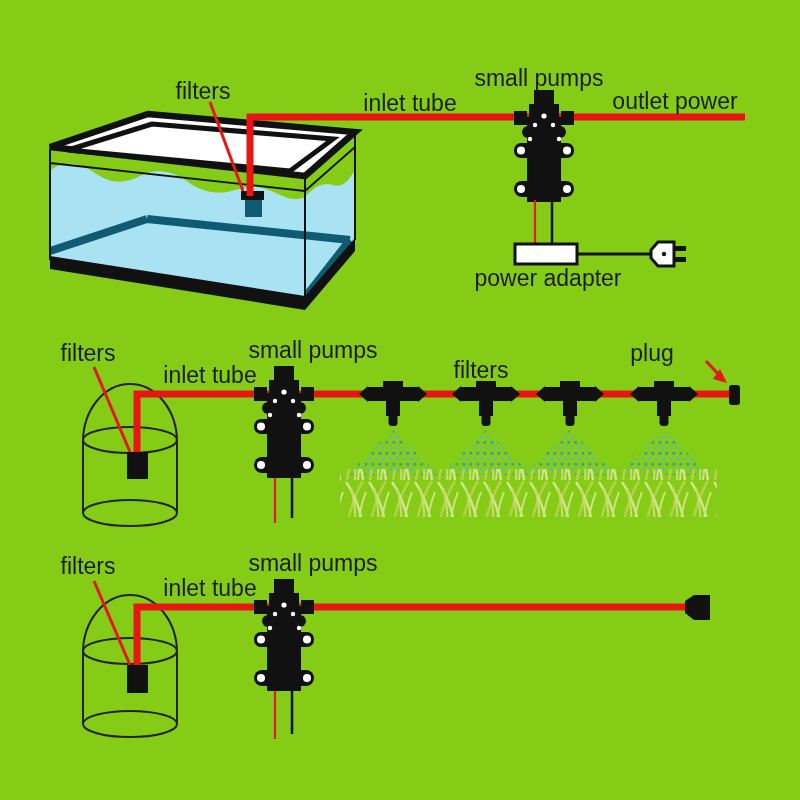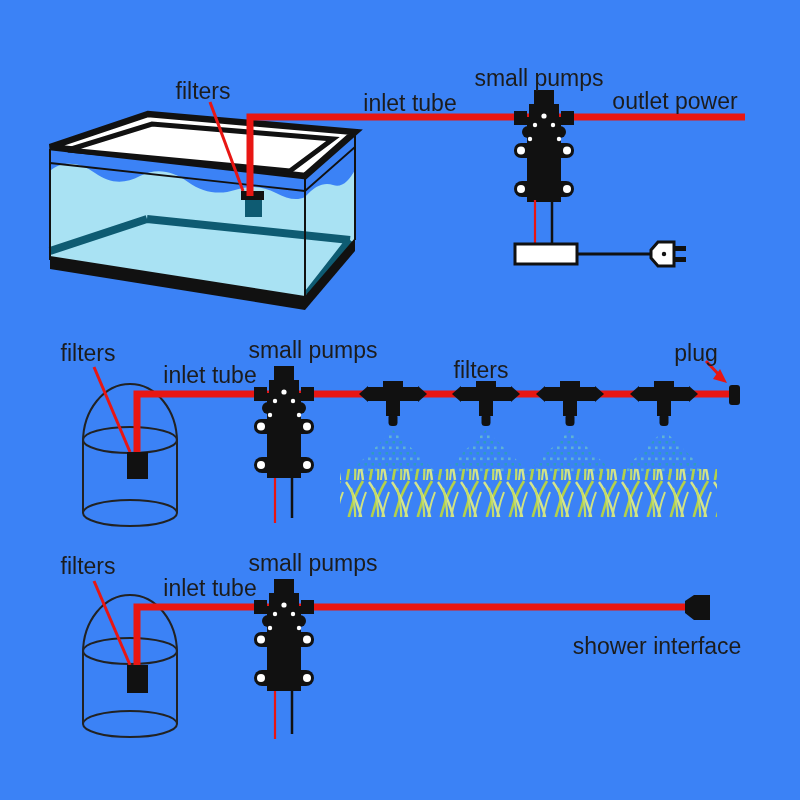--- a/index.html
+++ b/index.html
@@ -1,16 +1,16 @@
 <!DOCTYPE html>
 <html><head>
 <meta charset="utf-8">
 <style>
   html,body{margin:0;padding:0;background:#fff;}
-  .stage{position:relative;width:800px;height:800px;background:#3b82f6;overflow:hidden;
+  .stage{position:relative;width:800px;height:800px;background:#84cc16;overflow:hidden;
          font-family:"Liberation Sans", sans-serif;}
   svg.layer{position:absolute;left:0;top:0;}
   .lbl{position:absolute;font-size:23px;color:#1c1c1c;white-space:nowrap;
        transform:translateX(-50%);line-height:1.1;}
 </style>
 </head>
 <body>
 
 <div class="stage">
 
@@ -140,25 +140,25 @@
     <path d="M275,691 V739" stroke="#e81613" stroke-width="2.2"></path>
     <path d="M292,691 V734" stroke="#111111" stroke-width="2.5"></path>
     <polygon points="685,601 694,595 710,595 710,620 694,620 685,613" fill="#111111"></polygon>
   </g>
 </svg>
 
 <div class="lbl" style="left:203px;top:79px">filters</div>
 <div class="lbl" style="left:410px;top:91px">inlet tube</div>
 <div class="lbl" style="left:539px;top:66px">small pumps</div>
 <div class="lbl" style="left:675px;top:89px">outlet power</div>
+<div class="lbl" style="left:548px;top:266px">power adapter</div>
 
 <div class="lbl" style="left:88px;top:341px">filters</div>
 <div class="lbl" style="left:210px;top:363px">inlet tube</div>
 <div class="lbl" style="left:313px;top:338px">small pumps</div>
 <div class="lbl" style="left:481px;top:358px">filters</div>
-<div class="lbl" style="left:696px;top:341px">plug</div>
+<div class="lbl" style="left:652px;top:341px">plug</div>
 
 <div class="lbl" style="left:88px;top:554px">filters</div>
 <div class="lbl" style="left:210px;top:576px">inlet tube</div>
 <div class="lbl" style="left:313px;top:551px">small pumps</div>
-<div class="lbl" style="left:657px;top:634px">shower interface</div>
 
 </div>
 
 </body></html>

